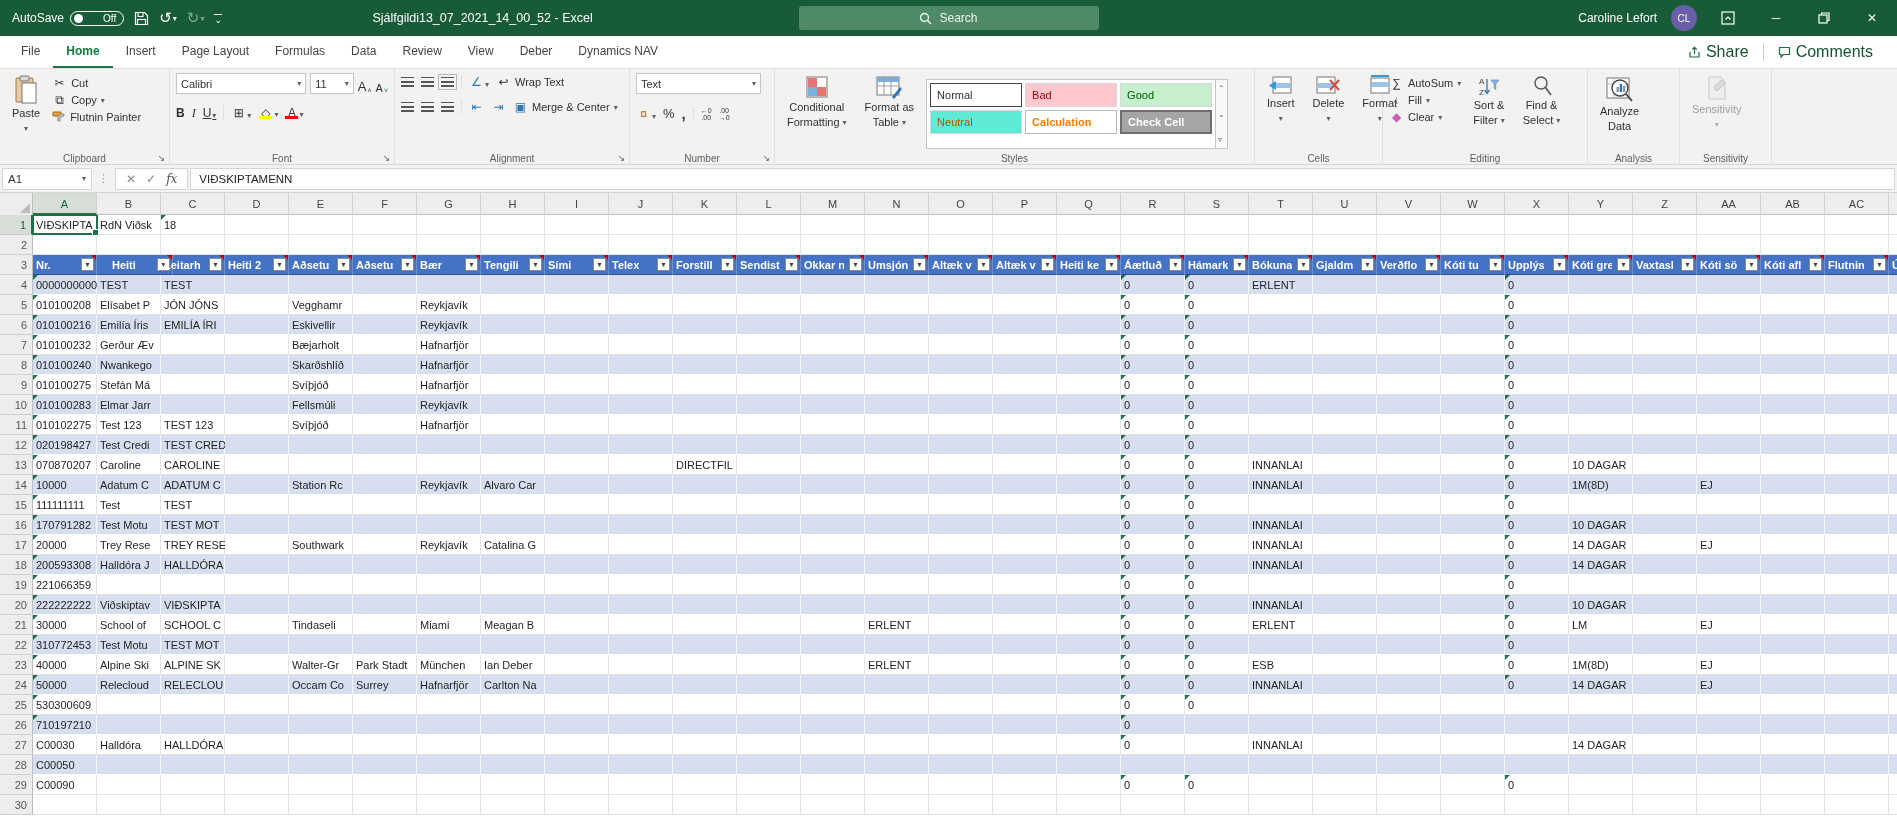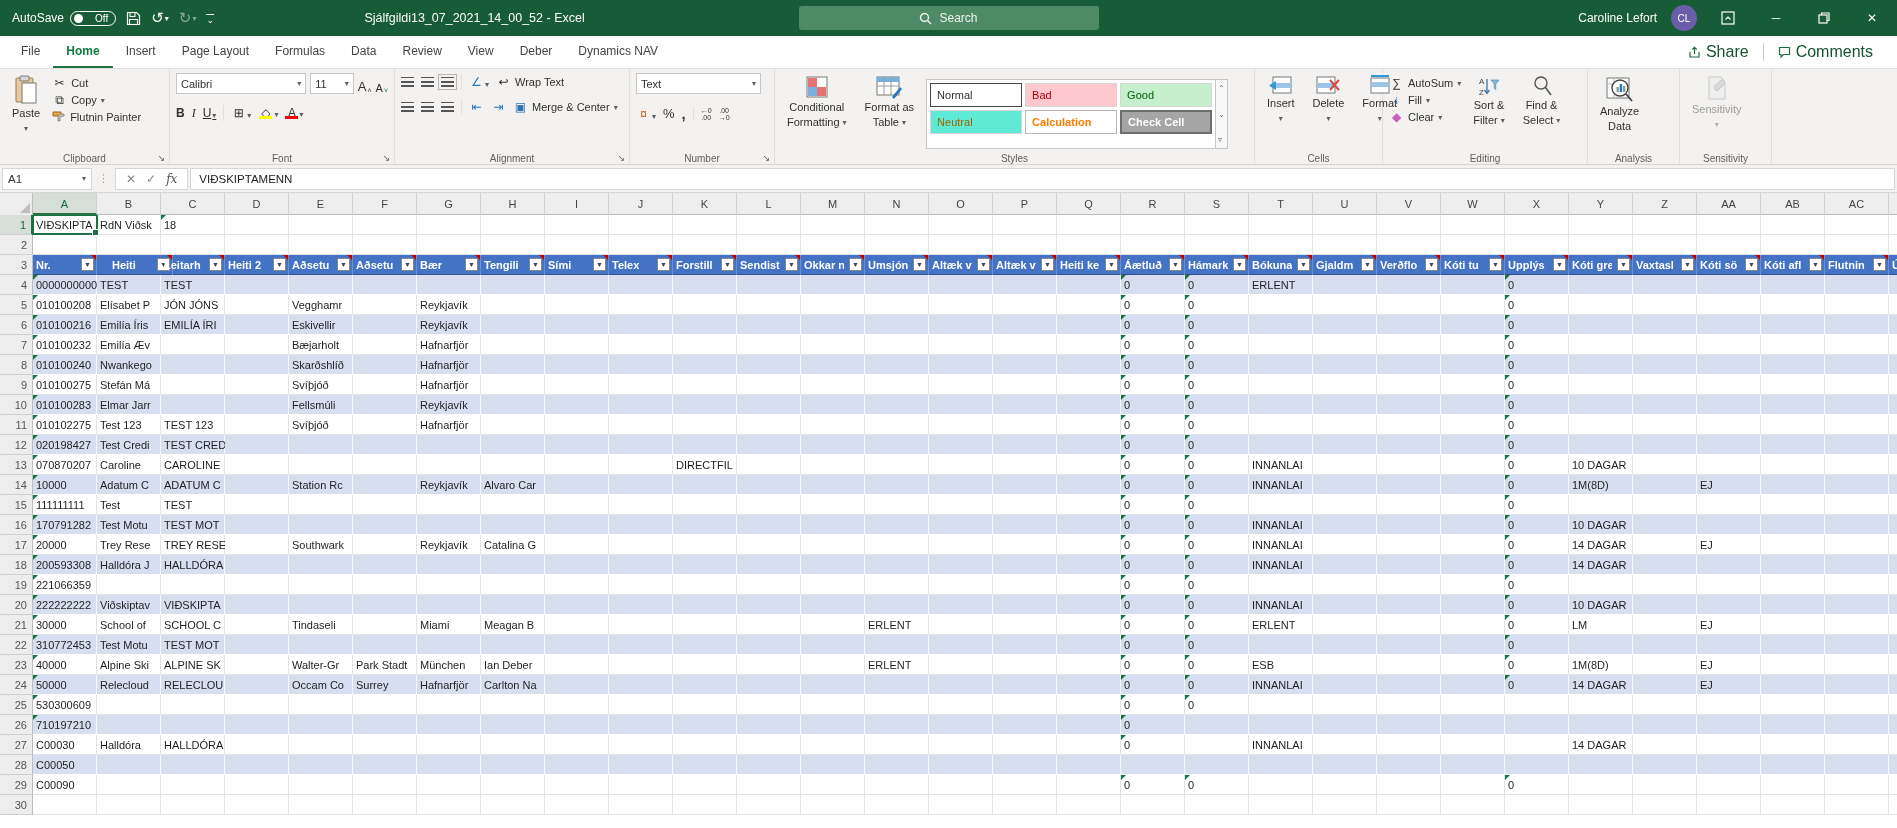--- a/index.html
+++ b/index.html
@@ -3,21 +3,21 @@
 <meta charset="utf-8">
 <style>
   * { margin:0; padding:0; box-sizing:border-box; }
   html,body { width:1897px; height:828px; overflow:hidden; }
   body { font-family:"Liberation Sans",sans-serif; font-size:12px; color:#323130; background:#fff; position:relative; }
 
   
   #titlebar { position:absolute; left:0; top:0; width:1897px; height:36px; background:#185C37; display:flex; align-items:center; color:#fff; }
   .qat { display:flex; align-items:center; gap:10px; padding-left:12px; }
   .autosave { display:flex; align-items:center; gap:6px; font-size:12px; }
-  .as-pill { display:flex; align-items:center; gap:12px; border:1px solid #fff; border-radius:9px; padding:1px 7px 1px 3px; font-size:10px; }
+  .as-pill { display:flex; align-items:center; gap:20px; border:1px solid #fff; border-radius:9px; padding:1px 7px 1px 3px; font-size:10px; }
   .as-dot { width:9px; height:9px; border-radius:50%; background:#fff; display:inline-block; }
   .qbtn { background:none; border:none; color:#fff; font-size:15px; cursor:default; display:flex; align-items:center; gap:1px; }
   .qbtn.dim { opacity:.45; }
   .qbtn .dd { font-size:8px; }
   .qat-custom { display:flex; flex-direction:column; align-items:center; line-height:5px; font-size:9px; }
   .qat-custom .bar { width:8px; border-top:1.5px solid #fff; margin-bottom:2px; }
   #doc-title { margin-left:150px; font-size:12.5px; white-space:nowrap; }
   #search-pill { position:absolute; left:50%; top:6px; transform:translateX(-50%); width:300px; height:24px; background:#4E8A66; border-radius:3px; display:flex; align-items:center; justify-content:center; gap:7px; color:#F0F5F1; font-size:12px; }
   .tb-right { margin-left:auto; display:flex; align-items:center; gap:14px; padding-right:8px; }
   .user-name { font-size:12px; }
@@ -597,21 +597,21 @@
         <div class="gcell" style="left: 161px;">EMILÍA ÍRI</div>
         <div class="gcell" style="left: 289px;">Eskivellir</div>
         <div class="gcell" style="left: 417px;">Reykjavík</div>
         <div class="gcell" style="left: 1121px;">0<span class="greentri"></span></div>
         <div class="gcell" style="left: 1185px;">0<span class="greentri"></span></div>
         <div class="gcell" style="left: 1505px;">0<span class="greentri"></span></div>
         <div class="rnum">6</div>
       </div>
       <div class="grow" style="top: 120px;">
         <div class="gcell" style="left: 33px;">010100232<span class="greentri"></span></div>
-        <div class="gcell" style="left: 97px;">Emilía Æv</div>
+        <div class="gcell" style="left: 97px;">Gerður Æv</div>
         <div class="gcell" style="left: 289px;">Bæjarholt</div>
         <div class="gcell" style="left: 417px;">Hafnarfjör</div>
         <div class="gcell" style="left: 1121px;">0<span class="greentri"></span></div>
         <div class="gcell" style="left: 1185px;">0<span class="greentri"></span></div>
         <div class="gcell" style="left: 1505px;">0<span class="greentri"></span></div>
         <div class="rnum">7</div>
       </div>
       <div class="grow band" style="top: 140px;">
         <div class="gcell" style="left: 33px;">010100240<span class="greentri"></span></div>
         <div class="gcell" style="left: 97px;">Nwankego</div>

